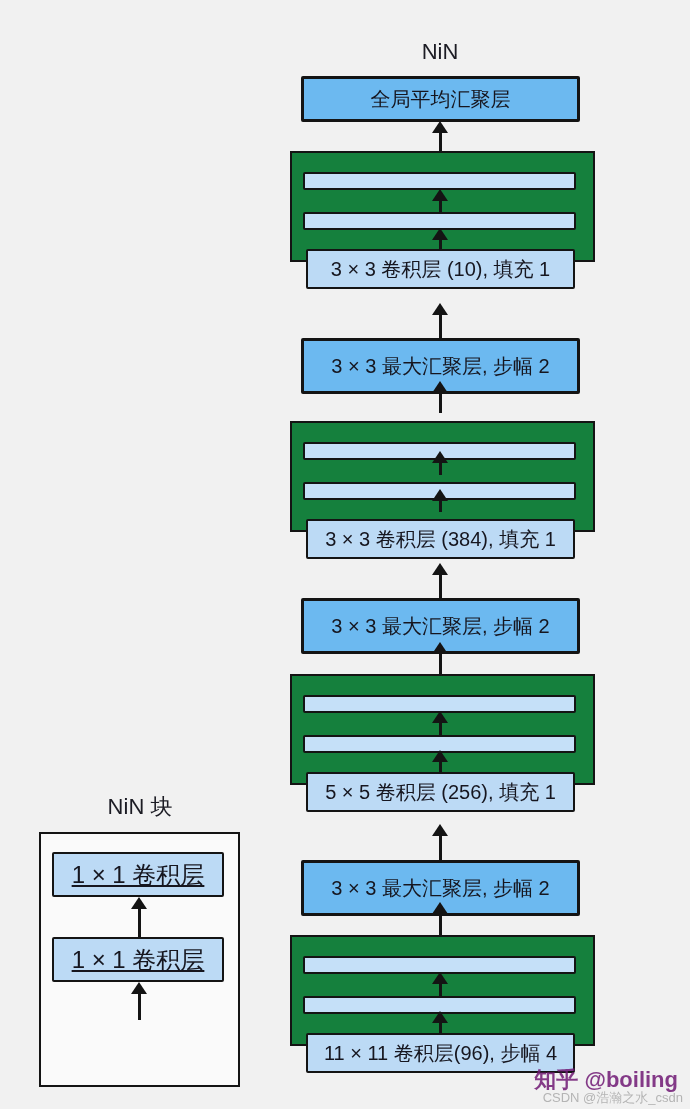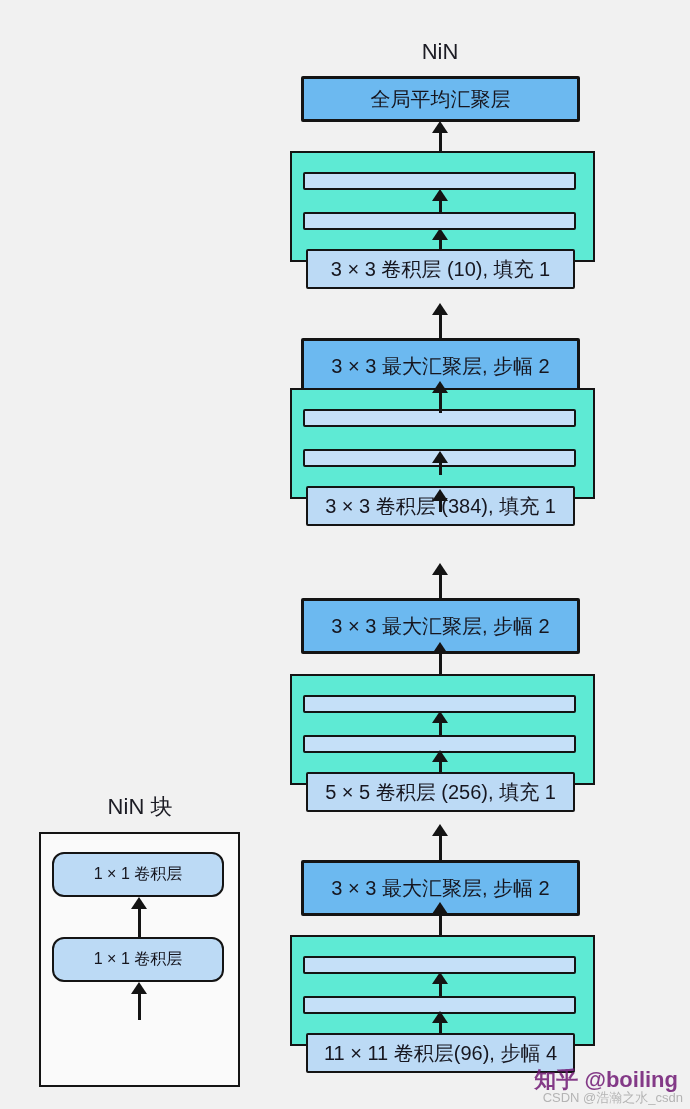--- a/index.html
+++ b/index.html
@@ -37,21 +37,21 @@
     justify-content: center;
     font-size: 20px;
     white-space: nowrap;
   }
   .block {
     position: absolute;
     left: 290px;
     width: 305px;
     height: 111px;
     box-sizing: border-box;
-    background: #5eead4;
+    background: #15803d;
     border: 2.5px solid #141414;
   }
   .bar {
     position: absolute;
     left: 11px;
     width: 273px;
     height: 18px;
     box-sizing: border-box;
     background: var(--bar-fill, #c5e0f8);
     border: 2px solid #141414;
@@ -87,26 +87,27 @@
     border: 2.5px solid #141414;
   }
   .lbox {
     position: absolute;
     left: 11px;
     width: 172px;
     height: 45px;
     box-sizing: border-box;
     background: var(--conv-fill, #bcdaf5);
     border: 2.5px solid #141414;
-    border-radius: 12px;
+    border-radius: 2px;
     display: flex;
     align-items: center;
     justify-content: center;
-    font-size: 16px;
-    white-space: nowrap;
+    font-size: 24px;
+    white-space: nowrap;
+    text-decoration: underline;
   }
 
   .arrow {
     position: absolute;
     width: 3px;
     background: #141414;
     z-index: 5;
   }
   .arrow::before {
     content: "";
@@ -139,21 +140,21 @@
   <div class="poolbox" style="top:76px; height:46px;">全局平均汇聚层</div>
 
   <div class="block" style="top:151px;">
     <div class="bar bar-a"></div>
     <div class="bar bar-b"></div>
     <div class="convbox">3 × 3 卷积层 (10), 填充 1</div>
   </div>
 
   <div class="poolbox" style="top:338px;">3 × 3 最大汇聚层, 步幅 2</div>
 
-  <div class="block" style="top:388px;">
+  <div class="block" style="top:421px;">
     <div class="bar bar-a"></div>
     <div class="bar bar-b"></div>
     <div class="convbox">3 × 3 卷积层 (384), 填充 1</div>
   </div>
 
   <div class="poolbox" style="top:598px;">3 × 3 最大汇聚层, 步幅 2</div>
 
   <div class="block" style="top:674px;">
     <div class="bar bar-a"></div>
     <div class="bar bar-b"></div>

